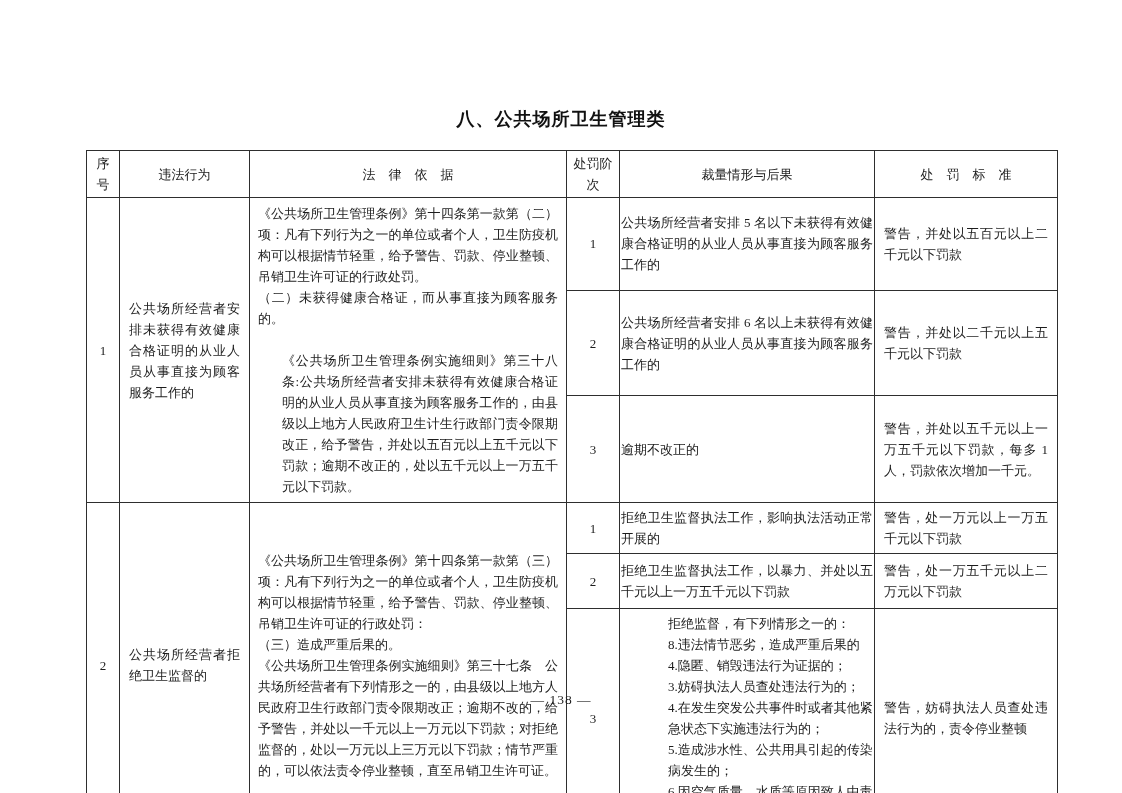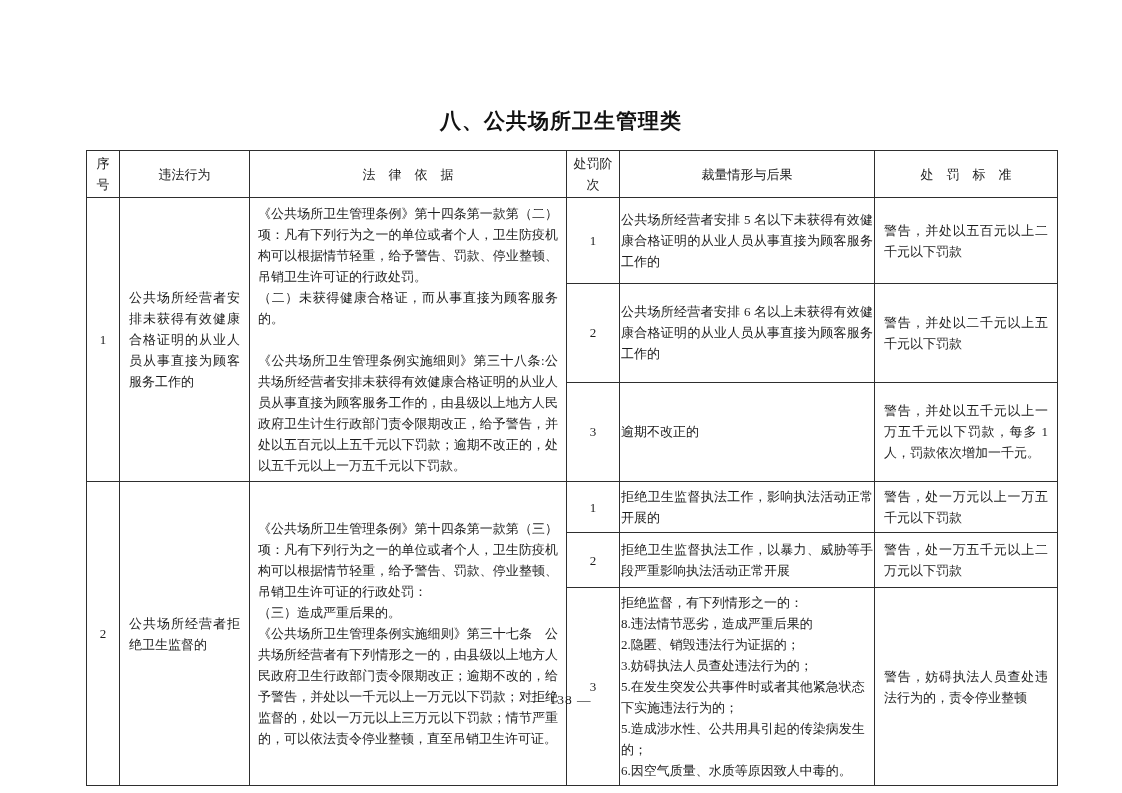--- a/index.html
+++ b/index.html
@@ -14,21 +14,21 @@
     overflow: hidden;
   }
   .doc-title {
     position: absolute;
     top: 107px;
     left: 0;
     width: 1122px;
     text-align: center;
     font-family: "Liberation Sans", "DejaVu Sans", sans-serif;
     font-weight: bold;
-    font-size: 21px;
+    font-size: 18px;
     letter-spacing: 1px;
     color: #111;
   }
   table.law-table {
     position: absolute;
     left: 86px;
     top: 150px;
     width: 971px;
     border-collapse: collapse;
     table-layout: fixed;
@@ -48,22 +48,22 @@
     font-family: "Liberation Sans", "DejaVu Sans", sans-serif;
     font-size: 13px;
   }
   td.c-index { text-align: center; padding: 2px 2px; }
   td.c-violation { text-align: justify; padding: 4px 9px; }
   td.c-legal { text-align: justify; padding: 5px 8px; vertical-align: middle; font-family: Liberation Serif, serif; }
   td.c-level { text-align: center; padding: 2px 2px; }
   td.c-situation { text-align: justify; padding: 4px 1px; }
   td.c-standard { text-align: justify; padding: 4px 9px; }
   .para { text-align: justify; }
-  .gap-before { margin-top: 21px; }
-  .sit-line { text-align: left; }
+  .gap-before { margin-top: 21px; margin-left: 24px; }
+  .sit-line { text-align: left; margin-left: 47px; }
   .page-number {
     position: absolute;
     top: 692px;
     left: 0;
     width: 1122px;
     text-align: center;
     font-size: 13.5px;
     letter-spacing: 1px;
     color: #222;
   }
@@ -128,32 +128,32 @@
         <div class="para">（三）造成严重后果的。</div>
         <div class="para">《公共场所卫生管理条例实施细则》第三十七条　公共场所经营者有下列情形之一的，由县级以上地方人民政府卫生行政部门责令限期改正；逾期不改的，给予警告，并处以一千元以上一万元以下罚款；对拒绝监督的，处以一万元以上三万元以下罚款；情节严重的，可以依法责令停业整顿，直至吊销卫生许可证。</div>
       </td>
       <td class="c-level">1</td>
       <td class="c-situation">拒绝卫生监督执法工作，影响执法活动正常开展的</td>
       <td class="c-standard">警告，处一万元以上一万五千元以下罚款</td>
     </tr>
 
     <tr style="height:55px">
       <td class="c-level">2</td>
-      <td class="c-situation">拒绝卫生监督执法工作，以暴力、威胁等手段严重影响执法活动正常开展</td>
+      <td class="c-situation">拒绝卫生监督执法工作，以暴力、并处以五千元以上一万五千元以下罚款</td>
       <td class="c-standard">警告，处一万五千元以上二万元以下罚款</td>
     </tr>
 
     <tr style="height:162px">
       <td class="c-level">3</td>
       <td class="c-situation">
         <div class="sit-line">拒绝监督，有下列情形之一的：</div>
         <div class="sit-line">8.违法情节恶劣，造成严重后果的</div>
-        <div class="sit-line">2.隐匿、销毁违法行为证据的；</div>
+        <div class="sit-line">4.隐匿、销毁违法行为证据的；</div>
         <div class="sit-line">3.妨碍执法人员查处违法行为的；</div>
-        <div class="sit-line">5.在发生突发公共事件时或者其他紧急状态下实施违法行为的；</div>
+        <div class="sit-line">4.在发生突发公共事件时或者其他紧急状态下实施违法行为的；</div>
         <div class="sit-line">5.造成涉水性、公共用具引起的传染病发生的；</div>
         <div class="sit-line">6.因空气质量、水质等原因致人中毒的。</div>
       </td>
       <td class="c-standard">警告，妨碍执法人员查处违法行为的，责令停业整顿</td>
     </tr>
 
   </tbody>
     </table>
 
   <div class="page-number">— 138 —</div>

